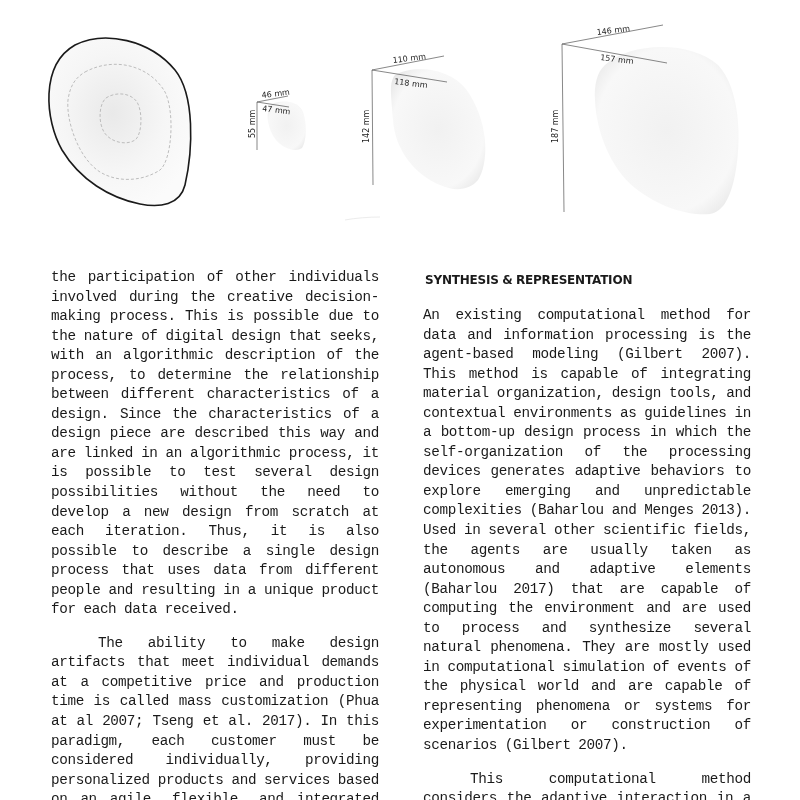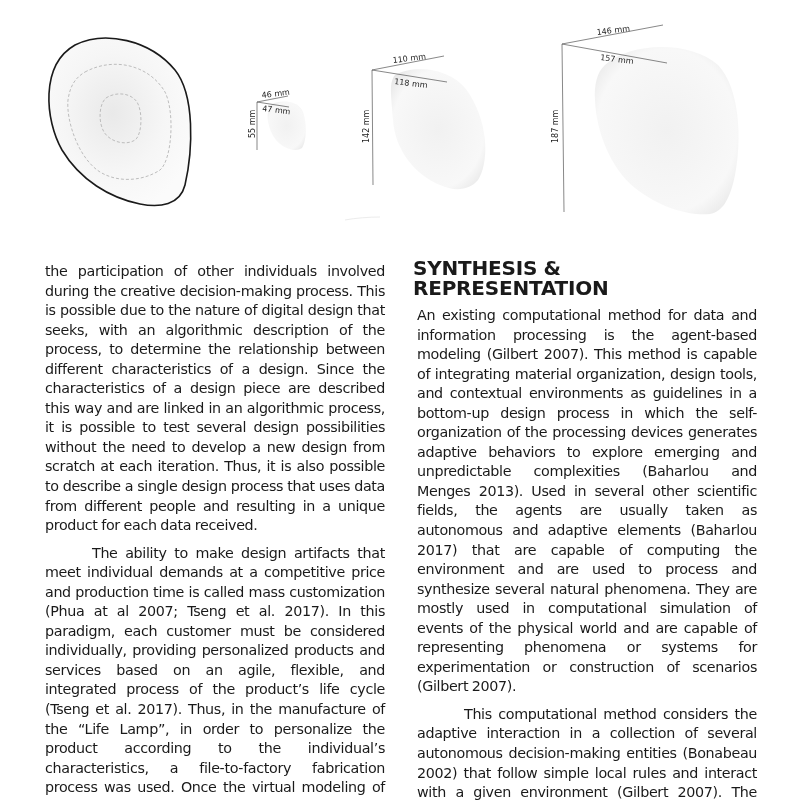--- a/index.html
+++ b/index.html
@@ -3,23 +3,23 @@
   <meta charset="utf-8">
   <style>
     html, body { margin: 0; padding: 0; background: #ffffff; }
     body { width: 800px; height: 800px; position: relative; overflow: hidden; font-family: "DejaVu Sans", sans-serif; color: #1a1a1a; }
     .figure { position: absolute; left: 0; top: 0; width: 800px; height: 245px; }
     .figure svg { position: absolute; left: 0; top: 0; }
     .dim-label { font-family: "DejaVu Sans", sans-serif; font-size: 8px; fill: #222; }
     .col { position: absolute; top: 254px; width: 356px; font-size: 14.3px; line-height: 19.55px; text-align: justify; letter-spacing: -0.35px; word-spacing: -0.5px; }
     .col-left { left: 37px; }
     .col-right { left: 409px; top: 254px; }
-    .col p { margin: 8px; }
+    .col p { margin: 14px; font-family: Liberation Mono, monospace; }
     .col p.indent { text-indent: 47px; }
-    .section-heading { font-weight: bold; font-size: 20px; letter-spacing: -0.2px; line-height: 20px; margin: 4px; text-align: left; }
+    .section-heading { font-weight: bold; font-size: 12px; letter-spacing: -0.2px; line-height: 20px; margin: 16px; text-align: left; }
   </style>
 </head>
 <body>
 
 <div class="figure">
   <svg width="800" height="245" viewBox="0 0 800 245">
     <defs>
       <radialGradient id="g1" cx="0.45" cy="0.45" r="0.6">
         <stop offset="0" stop-color="#e9e9e9"></stop>
         <stop offset="0.6" stop-color="#f6f6f6"></stop>

